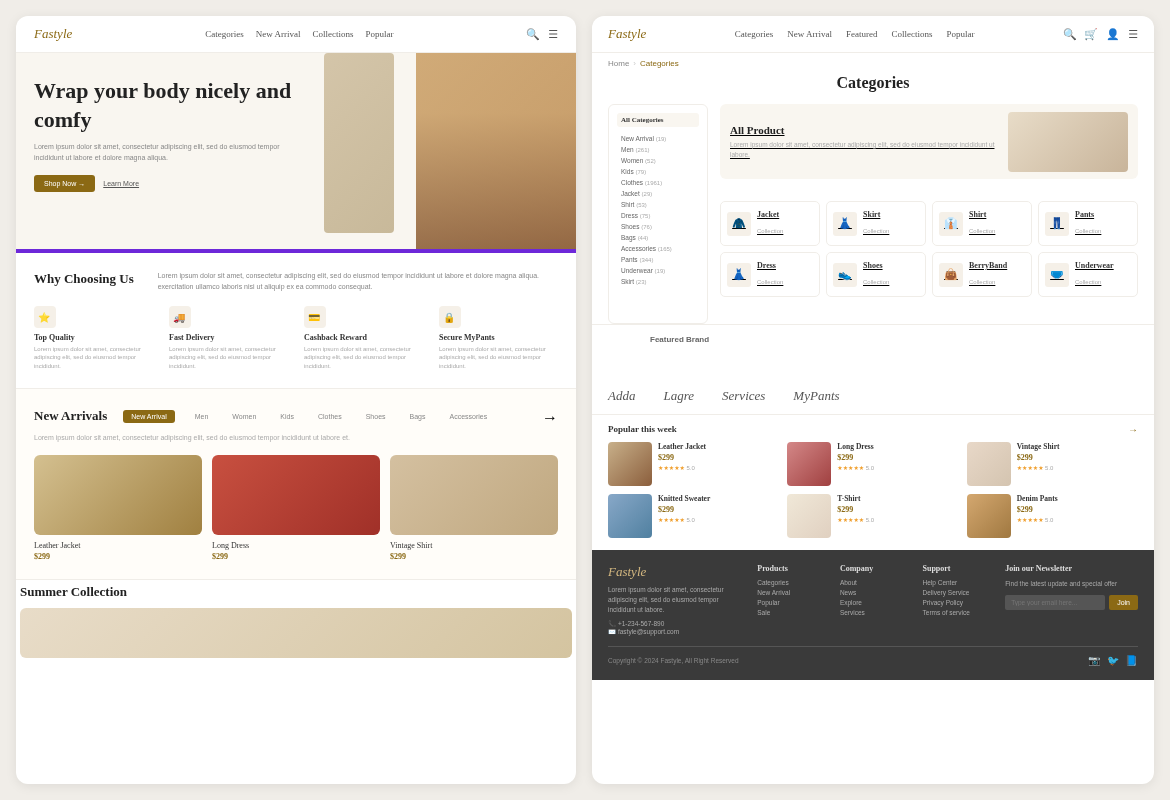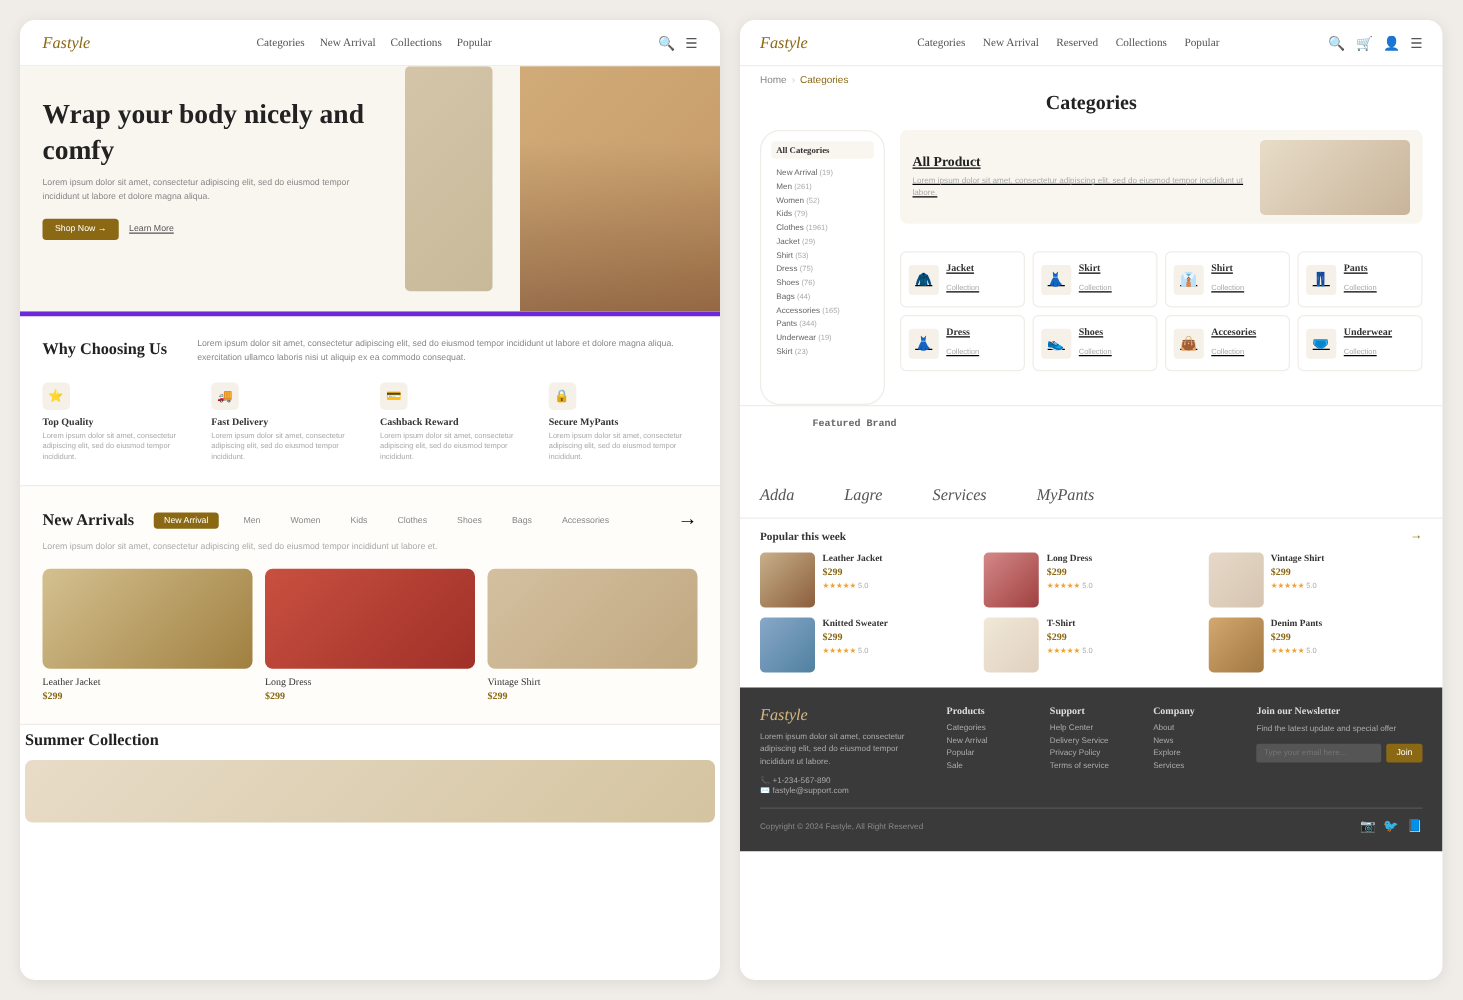--- a/index.html
+++ b/index.html
@@ -334,21 +334,21 @@
     .categories-layout {
       display: flex;
       gap: 12px;
       height: 220px;
     }
 
     
     .cat-sidebar {
       width: 100px;
       border: 1px solid #f0ede8;
-      border-radius: 16px;
+      border-radius: 6px;
       padding: 8px;
       overflow-y: auto;
       flex-shrink: 0;
     }
     .cat-sidebar-title {
       font-size: 7px;
       font-weight: bold;
       color: #333;
       margin-bottom: 6px;
       padding: 3px 4px;
@@ -418,24 +418,24 @@
       flex-shrink: 0;
     }
     .cat-grid-text h4 { font-size: 8px; color: #333; }
     .cat-grid-text span { font-size: 6px; color: #aaa; font-family: sans-serif; }
 
     
     .featured-brand {
       padding: 10px 16px;
       border-top: 1px solid #f0ede8;
     }
-    .featured-brand h3 { font-size: 8px; color: #666; margin-bottom: 8px; font-family: Liberation Mono, monospace; padding-left: 42px; }
+    .featured-brand h3 { font-size: 8px; color: #666; margin-bottom: 8px; font-family: Liberation Sans, sans-serif; padding-left: 42px; }
     .brand-list {
       display: flex;
-      gap: 40px;
+      gap: 28px;
       align-items: flex-end;
       margin-top: 44px;
     }
     .brand-name {
       font-size: 13px;
       color: #555;
       font-style: italic;
     }
 
     
@@ -674,21 +674,21 @@
 
 </div>
 
 <div class="right-panel">
 
   <nav class="right-nav">
     <span class="logo">Fastyle</span>
     <div class="nav-links">
       <span>Categories</span>
       <span>New Arrival</span>
-      <span>Reserved</span>
+      <span>Featured</span>
       <span>Collections</span>
       <span>Popular</span>
     </div>
     <div class="nav-icons">
       <span>🔍</span>
       <span>🛒</span>
       <span>👤</span>
       <span>☰</span>
     </div>
   </nav>
@@ -771,21 +771,21 @@
           <div class="cat-grid-item">
             <div class="cat-grid-icon">👟</div>
             <div class="cat-grid-text">
               <h4>Shoes</h4>
               <span>Collection</span>
             </div>
           </div>
           <div class="cat-grid-item">
             <div class="cat-grid-icon">👜</div>
             <div class="cat-grid-text">
-              <h4>Accesories</h4>
+              <h4>BerryBand</h4>
               <span>Collection</span>
             </div>
           </div>
           <div class="cat-grid-item">
             <div class="cat-grid-icon">🩲</div>
             <div class="cat-grid-text">
               <h4>Underwear</h4>
               <span>Collection</span>
             </div>
           </div>
@@ -873,38 +873,38 @@
       <div class="footer-col">
         <h4>Products</h4>
         <ul>
           <li>Categories</li>
           <li>New Arrival</li>
           <li>Popular</li>
           <li>Sale</li>
         </ul>
       </div>
       <div class="footer-col">
+        <h4>Company</h4>
+        <ul>
+          <li>About</li>
+          <li>News</li>
+          <li>Explore</li>
+          <li>Services</li>
+        </ul>
+      </div>
+      <div class="footer-col">
         <h4>Support</h4>
         <ul>
           <li>Help Center</li>
           <li>Delivery Service</li>
           <li>Privacy Policy</li>
           <li>Terms of service</li>
         </ul>
       </div>
       <div class="footer-col">
-        <h4>Company</h4>
-        <ul>
-          <li>About</li>
-          <li>News</li>
-          <li>Explore</li>
-          <li>Services</li>
-        </ul>
-      </div>
-      <div class="footer-col">
         <h4>Join our Newsletter</h4>
         <p class="footer-desc">Find the latest update and special offer</p>
         <div class="newsletter-input-row">
           <input class="newsletter-input" type="text" placeholder="Type your email here..." style="">
           <button class="newsletter-btn">Join</button>
         </div>
       </div>
     </div>
     <div class="footer-bottom">
       <span class="footer-copy">Copyright © 2024 Fastyle, All Right Reserved</span>

